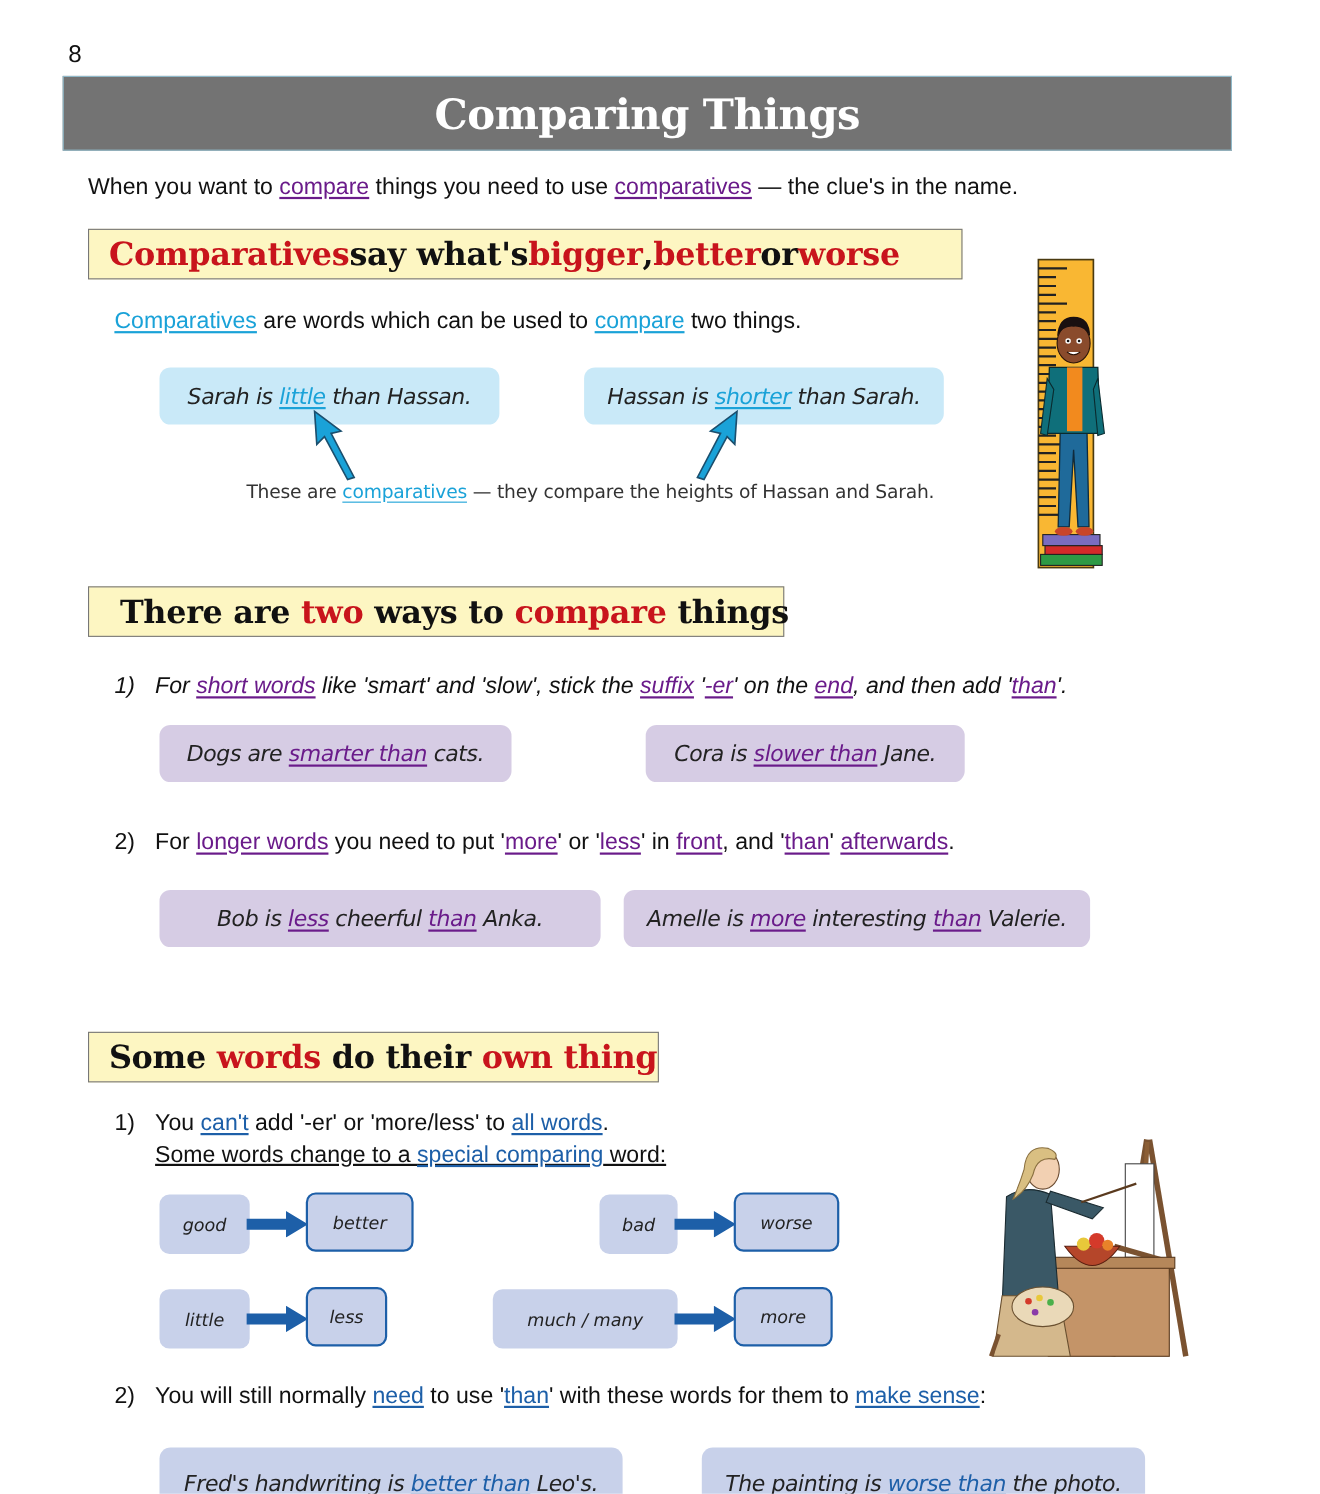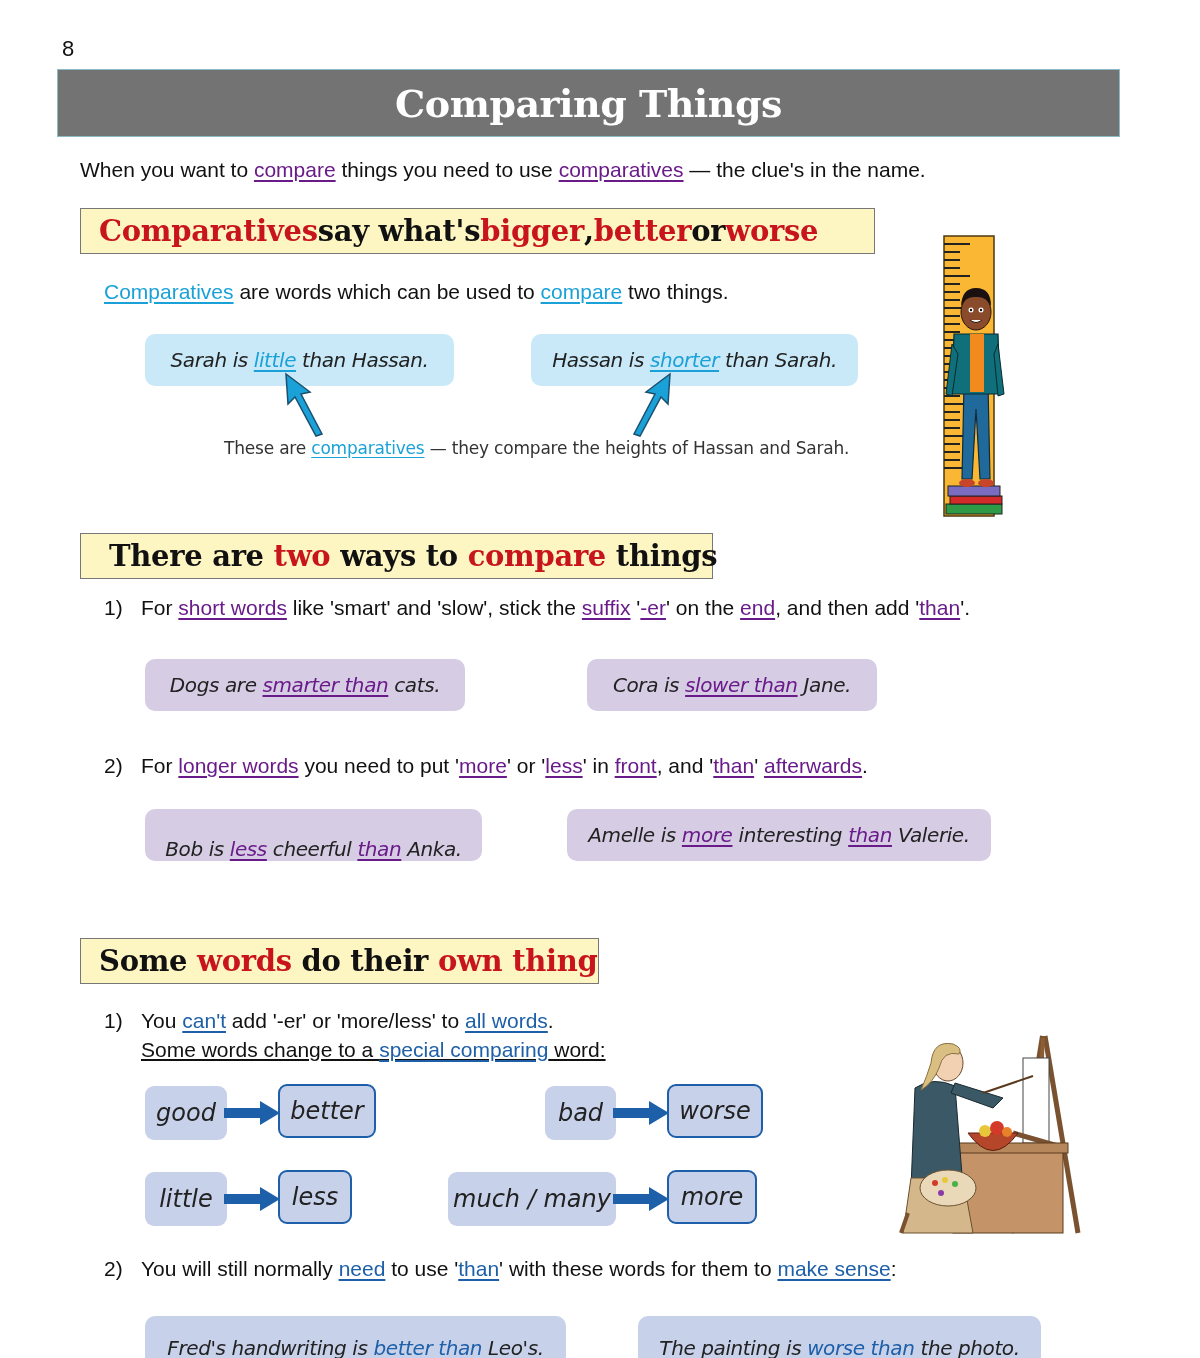--- a/index.html
+++ b/index.html
@@ -46,21 +46,21 @@
   .ex-blue { background: #c8d1ea; }
 
   .caption {
     position: absolute; left: 224px; top: 438px; font-family: "DejaVu Sans", sans-serif;
     font-size: 17px; color: #333; white-space: nowrap; letter-spacing: -0.2px;
   }
 
   .word-box {
     position: absolute; height: 54px; border-radius: 9px; background: #c8d1ea;
     display: flex; align-items: center; justify-content: center;
-    font-family: "DejaVu Sans", sans-serif; font-style: italic; font-size: 24px; color: #222;
+    font-family: "DejaVu Sans", sans-serif; font-style: italic; font-size: 16px; color: #222;
   }
   .word-box.target { border: 2px solid #1d5fa8; }
 
   .arrow { position: absolute; width: 56px; height: 24px; }
 
   .illus { position: absolute; }
 </style>
 </head>
 <body>
 
@@ -163,40 +163,40 @@
 </svg>
 
 <div class="section-head" style="top:533px; width:633px;padding-left:28px;">
   <span style="white-space:pre">There are </span>
     <span class="red">two</span>
     <span style="white-space:pre"> ways to </span>
     <span class="red">compare</span>
     <span style="white-space:pre"> things</span>
 </div>
 
-<div class="line" style="left:104px; top:596px;">
+<div class="line" style="left:104px; top:612px;font-style:italic;">
   <span class="num">1)</span><span style="white-space:pre">For </span><span class="u-purple">short words</span><span style="white-space:pre"> like 'smart' and 'slow', stick the </span><span class="u-purple">suffix</span><span style="white-space:pre"> '</span><span class="u-purple">-er</span><span style="white-space:pre">' on the </span><span class="u-purple">end</span><span style="white-space:pre">, and then add '</span><span class="u-purple">than</span><span>'.</span>
 </div>
 
 <div class="example ex-purple" style="left:145px; top:659px; width:320px;">
   <span style="white-space:pre">Dogs are </span>
     <span class="u-purple">smarter than</span>
     <span style="white-space:pre"> cats.</span>
 </div>
 <div class="example ex-purple" style="left:567px; top:659px; width:290px;margin-left:20px;">
   <span style="white-space:pre">Cora is </span>
     <span class="u-purple">slower than</span>
     <span style="white-space:pre"> Jane.</span>
 </div>
 
 <div class="line" style="left:104px; top:754px;">
   <span class="num">2)</span><span style="white-space:pre">For </span><span class="u-purple">longer words</span><span style="white-space:pre"> you need to put '</span><span class="u-purple">more</span><span style="white-space:pre">' or '</span><span class="u-purple">less</span><span style="white-space:pre">' in </span><span class="u-purple">front</span><span style="white-space:pre">, and '</span><span class="u-purple">than</span><span style="white-space:pre">' </span><span class="u-purple">afterwards</span><span>.</span>
 </div>
 
-<div class="example ex-purple" style="left:145px; top:809px; width:337px;align-items:flex-end;">
+<div class="example ex-purple" style="left:145px; top:809px; width:401px;">
   <span style="white-space:pre">Bob is </span>
     <span class="u-purple">less</span>
     <span style="white-space:pre"> cheerful </span>
     <span class="u-purple">than</span>
     <span style="white-space:pre"> Anka.</span>
 </div>
 <div class="example ex-purple" style="left:567px; top:809px; width:424px;">
   <span style="white-space:pre">Amelle is </span>
     <span class="u-purple">more</span>
     <span style="white-space:pre"> interesting </span>

